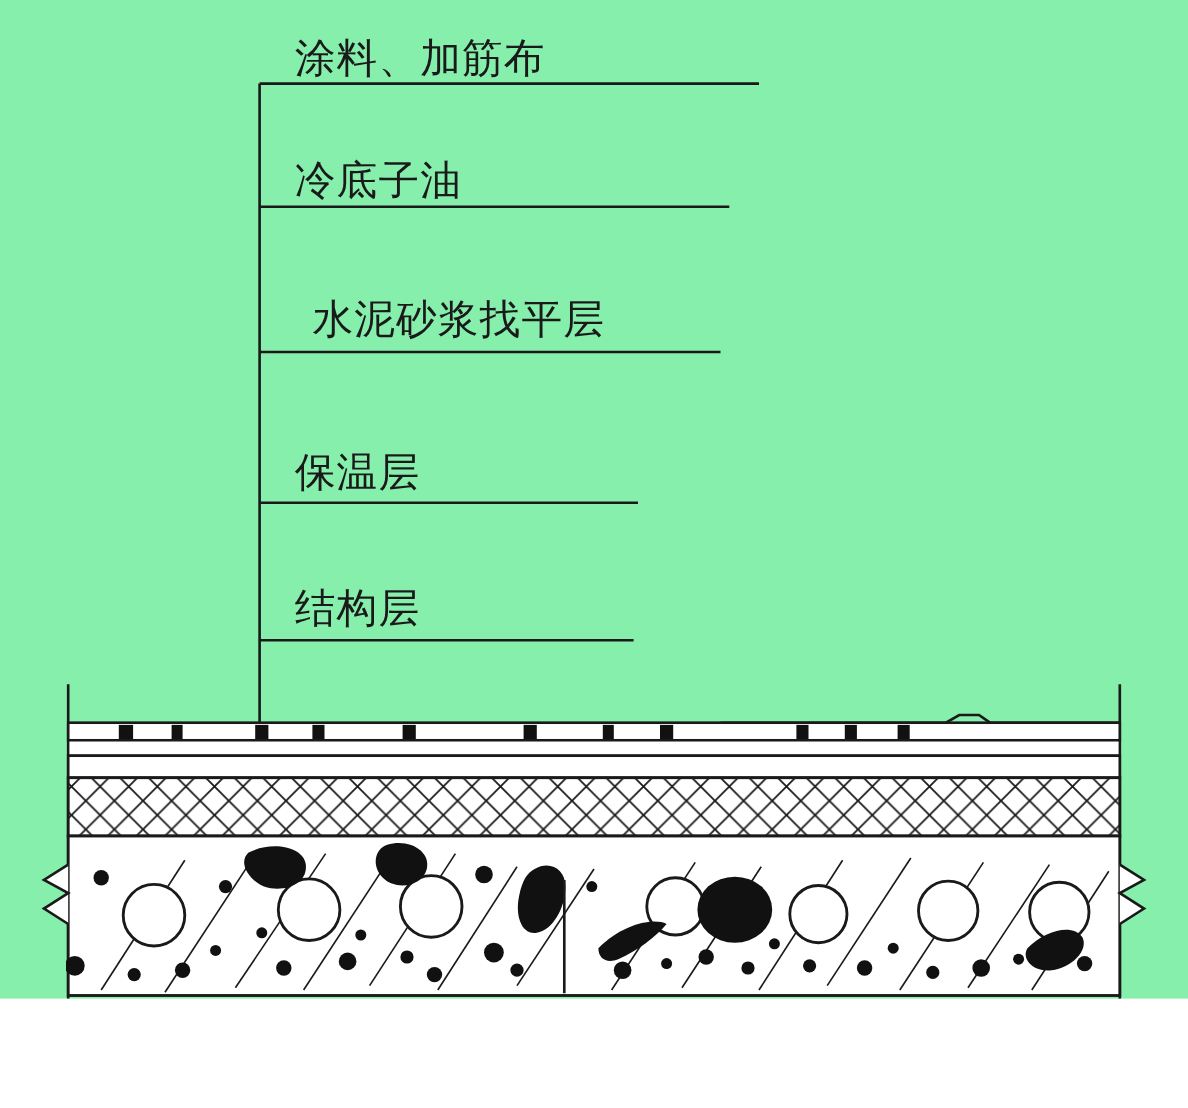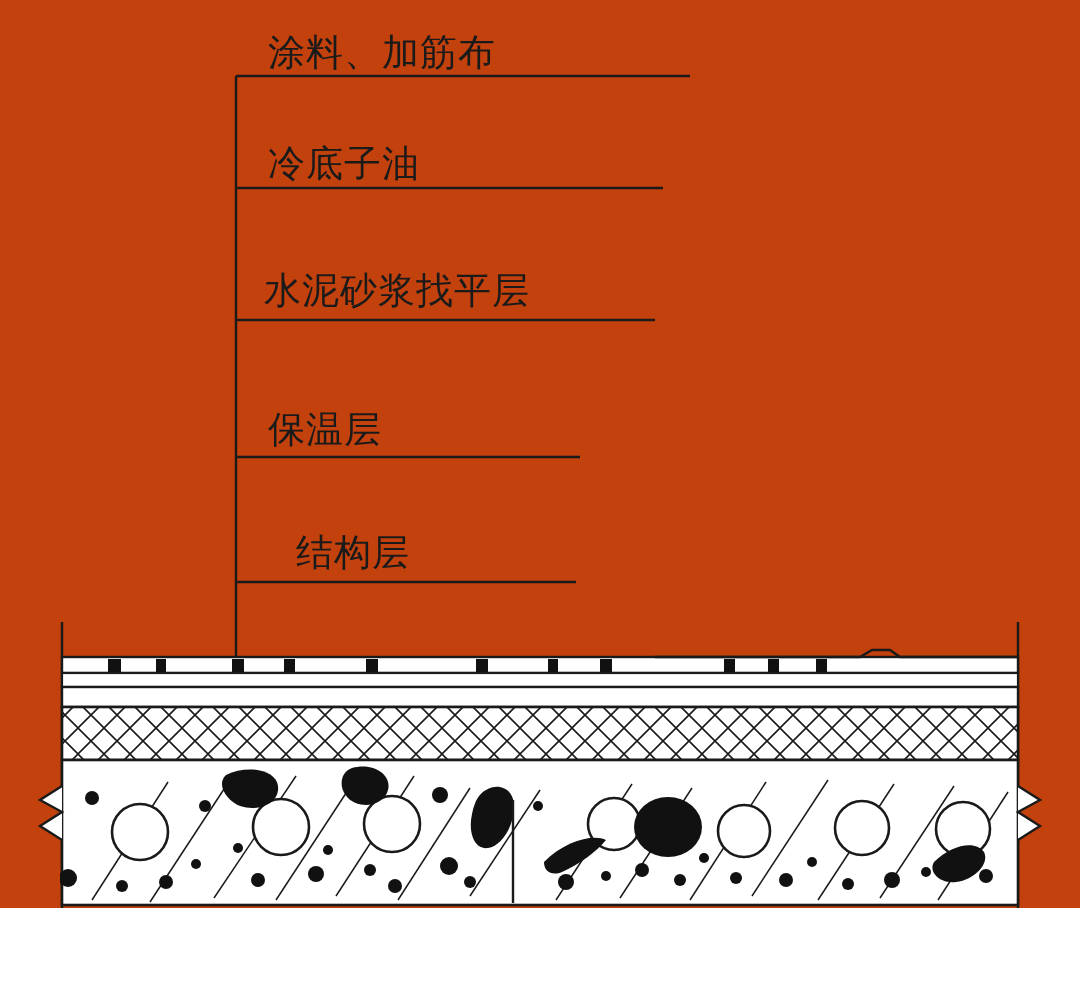--- a/index.html
+++ b/index.html
@@ -7,21 +7,21 @@
     padding: 0;
     background: #ffffff;
   }
   body {
     font-family: "Liberation Sans", sans-serif;
   }
   #stage {
     position: relative;
     width: 1080px;
     height: 908px;
-    background: #c2410c;
+    background: #86efac;
     overflow: hidden;
   }
   #stage svg {
     position: absolute;
     top: 0;
     left: 0;
   }
   .leader-label {
     position: absolute;
     font-family: "Liberation Serif", serif;
@@ -166,17 +166,17 @@
       </g>
 
       <path d="M62,786 L40,800 L62,812 L40,826 L62,840" fill="#ffffff" stroke="#1a1a1a" stroke-width="2.4"></path>
       <path d="M1018,786 L1040,800 L1018,812 L1040,826 L1018,840" fill="#ffffff" stroke="#1a1a1a" stroke-width="2.4"></path>
     </g>
 
   </svg>
 
   <div class="leader-label" style="left:268px; top:28px;">涂料、加筋布</div>
   <div class="leader-label" style="left:268px; top:139px;">冷底子油</div>
-  <div class="leader-label" style="left:264px; top:266px;">水泥砂浆找平层</div>
+  <div class="leader-label" style="left:284px; top:266px;">水泥砂浆找平层</div>
   <div class="leader-label" style="left:268px; top:405px;text-align:center;">保温层</div>
-  <div class="leader-label" style="left:268px; top:528px;margin-left:28px;">结构层</div>
+  <div class="leader-label" style="left:268px; top:528px;">结构层</div>
 
 </div>
 
 </body></html>

